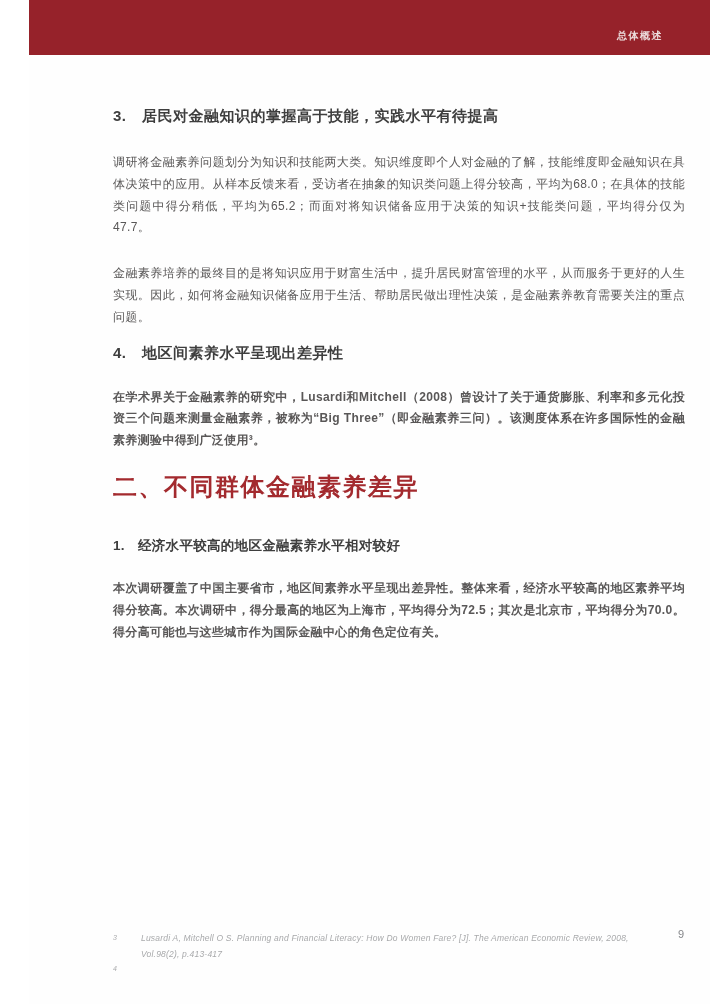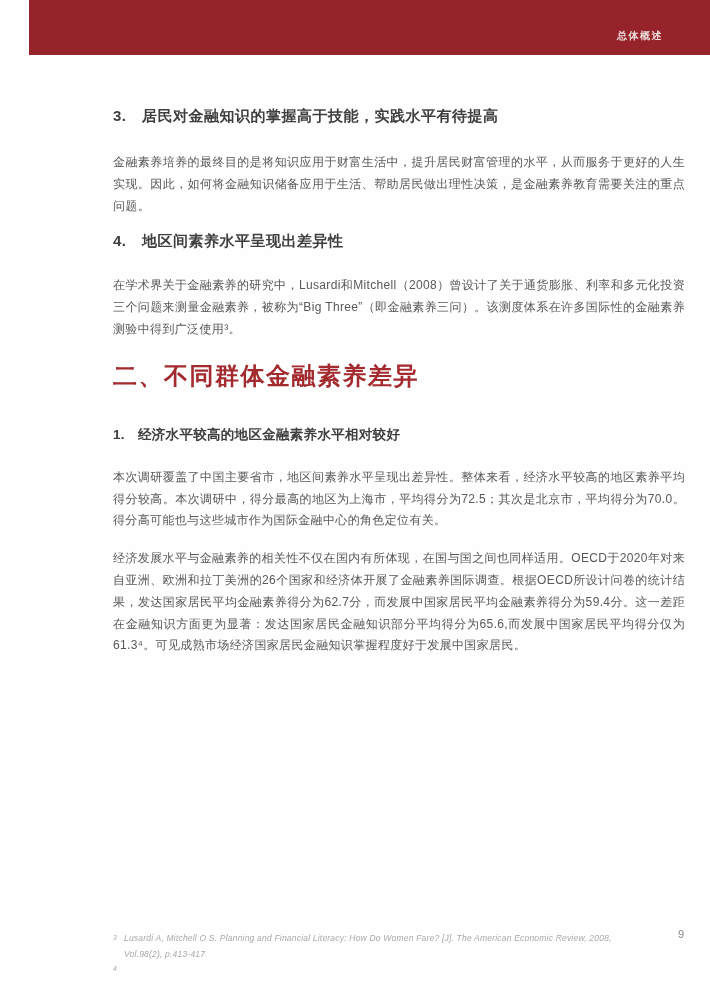--- a/index.html
+++ b/index.html
@@ -60,33 +60,33 @@
     color:var(--body-text);
   }
   .chapter-title{
     color:var(--accent-heading);
     font-size:24px;font-weight:bold;line-height:38px;
     letter-spacing:1.5px;
   }
   .mt12{margin-top:12px;}
   .mt14{margin-top:14px;}
   .mt16{margin-top:16px;}
-  .mt22{margin-top:22px;}
+  .mt22{margin-top:22px;font-weight:bold;}
   .mt24{margin-top:24px;}
   .mt30{margin-top:30px;}
   .h2-first{margin-top:49px;}
   
   .footnotes{
     position:absolute;left:84px;top:931px;width:530px;
     color:var(--footnote-text);
     font-style:italic;
     font-size:8.5px;line-height:15.5px;
     letter-spacing:0.2px;
   }
-  .fn{display:flex;align-items:flex-start;}
+  .fn{display:flex;align-items:flex-start;gap:17px;}
   .fn-marker{
     flex:none;width:11px;
     font-size:7px;position:relative;top:-1px;
   }
   .fn-body{display:block;}
   .fn-url{display:block;}
   .page-num{
     position:absolute;top:928px;right:55px;
     color:var(--page-num-text);
     font-size:11px;
@@ -101,41 +101,41 @@
     <span class="topbar-label">总体概述</span>
   </header>
 
   <main class="content">
 
     <h2 class="h2 h2-first">
       <span class="h-num">3.</span>
       <span class="h-text">居民对金融知识的掌握高于技能，实践水平有待提高</span>
     </h2>
 
+    <p class="para mt24">调研将金融素养问题划分为知识和技能两大类。知识维度即个人对金融的了解，技能维度即金融知识在具体决策中的应用。从样本反馈来看，受访者在抽象的知识类问题上得分较高，平均为68.0；在具体的技能类问题中得分稍低，平均为65.2；而面对将知识储备应用于决策的知识+技能类问题，平均得分仅为47.7。</p>
 
     <p class="para mt24">金融素养培养的最终目的是将知识应用于财富生活中，提升居民财富管理的水平，从而服务于更好的人生实现。因此，如何将金融知识储备应用于生活、帮助居民做出理性决策，是金融素养教育需要关注的重点问题。</p>
 
     <h2 class="h2 mt12">
       <span class="h-num">4.</span>
       <span class="h-text">地区间素养水平呈现出差异性</span>
     </h2>
 
     <p class="para mt22">在学术界关于金融素养的研究中，Lusardi和Mitchell（2008）曾设计了关于通货膨胀、利率和多元化投资三个问题来测量金融素养，被称为“Big Three”（即金融素养三问）。该测度体系在许多国际性的金融素养测验中得到广泛使用³。</p>
 
 
     <h1 class="chapter-title mt16">二、不同群体金融素养差异</h1>
 
     <h3 class="h3 mt30">
       <span class="h-num">1.</span>
       <span class="h-text">经济水平较高的地区金融素养水平相对较好</span>
     </h3>
 
     <p class="para mt22">本次调研覆盖了中国主要省市，地区间素养水平呈现出差异性。整体来看，经济水平较高的地区素养平均得分较高。本次调研中，得分最高的地区为上海市，平均得分为72.5；其次是北京市，平均得分为70.0。得分高可能也与这些城市作为国际金融中心的角色定位有关。</p>
 
-    <p class="para mt16">经济发展水平与金融素养的相关性不仅在国内有所体现，在国与国之间也同样适用。OECD于2020年对来自亚洲、欧洲和拉丁美洲的26个国家和经济体开展了金融素养国际调查。根据OECD所设计问卷的统计结果，发达国家居民平均金融素养得分为62.7分，而发展中国家居民平均金融素养得分为59.4分。这一差距在金融知识方面更为显著：发达国家居民金融知识部分平均得分为65.6,而发展中国家居民平均得分仅为61.3⁴。可见成熟市场经济国家居民金融知识掌握程度好于发展中国家居民。</p>
 
   </main>
 
   <footer class="footnotes">
     <div class="fn">
       <span class="fn-marker">3</span>
       <span class="fn-body">Lusardi A, Mitchell O S. Planning and Financial Literacy: How Do Women Fare? [J]. The American Economic Review, 2008, Vol.98(2), p.413-417</span>
     </div>
     <div class="fn">
       <span class="fn-marker">4</span>

